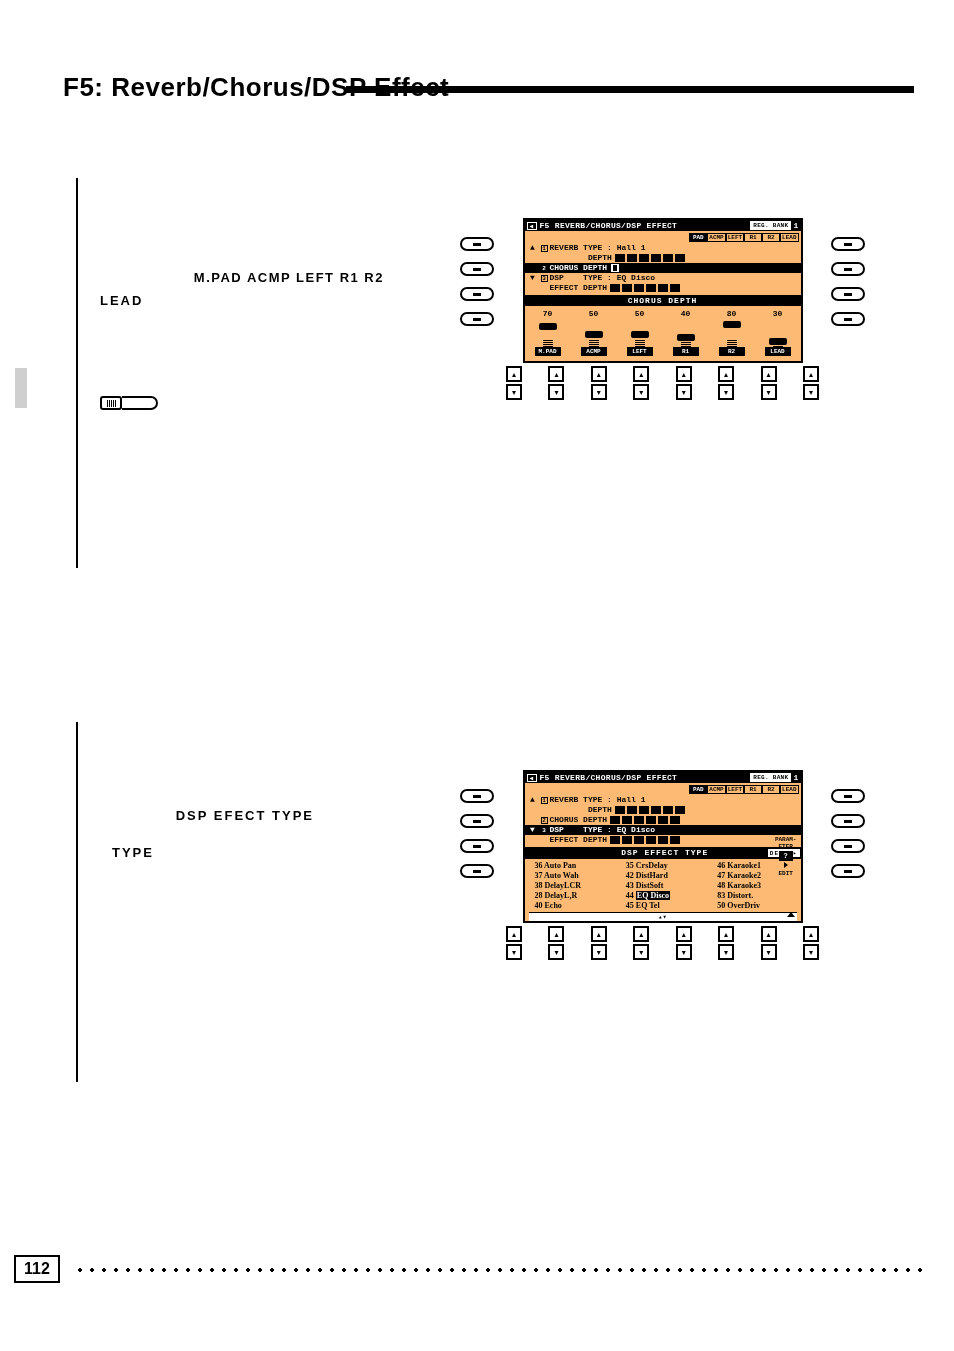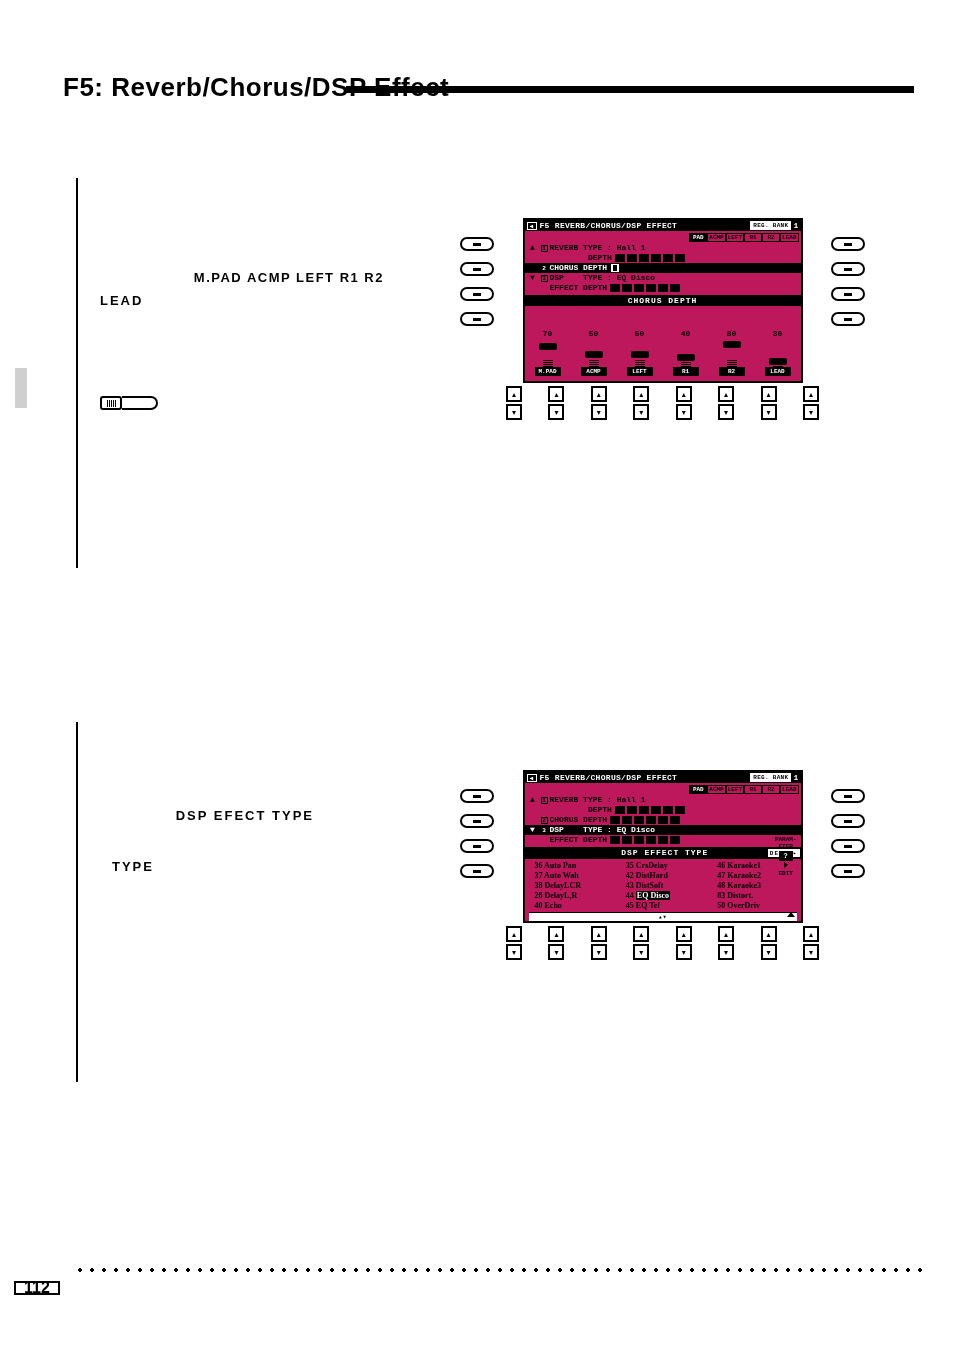--- a/index.html
+++ b/index.html
@@ -76,21 +76,21 @@
     margin: 11px 0;
     background:#fff;
   }
   .side-btn .slot { width: 8px; height: 3px; background:#000; }
   .side-col-left { position: absolute; top: 8px; left: 0; }
   .side-col-right { position: absolute; top: 8px; right: 0; }
   .lcd {
     margin: 0 auto;
     width: 280px;
     border: 2px solid #000;
-    background: #be185d;
+    background: #fdba74;
     font-family: "Courier New", monospace;
     font-size: 8px;
     font-weight: bold;
     color:#000;
   }
   .lcd-header {
     display:flex; align-items:center;
     background:#000; color:#fff;
     padding:1px 2px;
     font-size:8px; letter-spacing:0.3px;
@@ -109,21 +109,21 @@
   .depth-bars { display:flex; gap:2px; margin-left:3px;}
   .depth-bars span { width:4px; height:6px; background:#000; display:inline-block;}
   .depth-bars .cell{ width:10px; height:8px; border-left:1px solid #000; border-right:1px solid #000; position:relative;}
   .depth-bars .cell.fill::after{content:'';position:absolute;left:2px;right:2px;top:1px;bottom:1px;background:#000;}
 
   .section-bar { background:#000; color:#fff; text-align:center; font-size:8px; padding:1px 0; letter-spacing:1px; margin-top:2px;}
   .section-bar.split { display:flex;padding-left:38px; }
   .section-bar.split .main{ flex:1; text-align:center;}
   .section-bar.split .side{ background:#fff; color:#000; border:1px solid #000; font-size:6px; padding:0 2px;}
 
-  .sliders { display:flex; justify-content:space-around; padding:3px 0 1px; position:relative; height:55px;margin-top:20px;}
+  .sliders { display:flex; justify-content:space-around; padding:3px 0 1px; position:relative; height:55px;}
   .slider { display:flex; flex-direction:column; align-items:center; width:32px;}
   .slider .val{ font-size:8px; font-weight:bold; height:10px;}
   .slider .track{ width:10px; height:28px; position:relative; display:flex; flex-direction:column; justify-content:flex-end; align-items:center; gap:1px;}
   .slider .track .knob{ width:18px; height:7px; background:#000; border-radius:2px; position:absolute;}
   .slider .track .tick{ width:10px; height:1px; background:#000;}
   .slider .tag{ font-size:6px; border:1px solid #000; background:#000; color:#fff; padding:0 2px; min-width:26px; text-align:center; margin-top:0;}
 
   .updown-row { display:flex; justify-content:space-between; padding:3px 56px 0;}
   .updown-row.wide { padding:3px 46px 0;}
   .updown { width:16px; }
@@ -133,40 +133,40 @@
   .leftblock1 { position:absolute; top:270px; left:100px; width:320px; font-family:"Arial Black",Arial; }
   .leftblock1 .hdr { font-size:13px; font-weight:900; letter-spacing:1.5px; text-align:right; padding-right:36px;}
   .leftblock1 .lead{ font-size:13px; font-weight:900; letter-spacing:2px; margin-top:8px;}
   .kbd-icon { position:absolute; top:396px; left:100px; display:flex; align-items:center;}
   .kbd-icon .kb{ width:22px; height:14px; border:2px solid #000; border-radius:3px; display:flex; align-items:flex-end; justify-content:center; gap:1px; padding-bottom:1px;}
   .kbd-icon .kb span{ width:1px; height:7px; background:#000;}
   .kbd-icon .cap{ width:36px; height:14px; border:2px solid #000; border-left:none; border-radius:0 7px 7px 0;}
 
   .leftblock2 { position:absolute; top:808px; left:112px; width:300px; font-family:"Arial Black",Arial;}
   .leftblock2 .r1{ font-size:13px; font-weight:900; letter-spacing:2px; text-align:right; padding-right:98px;}
-  .leftblock2 .r2{ font-size:13px; font-weight:900; letter-spacing:2px; margin-top:36px;}
+  .leftblock2 .r2{ font-size:13px; font-weight:900; letter-spacing:2px; margin-top:22px;}
 
   
   .type-list { padding:2px 4px 0; font-family:"Courier New",monospace; font-size:8px; font-weight:bold;}
   .type-list .cols{ display:flex; gap:6px;}
   .type-list .col{ flex:1;}
   .type-list .item{ white-space:pre; line-height:10px;font-family:Liberation Serif, serif;}
   .type-list .item.sel{ background:#000; color:#fff; display:inline;}
   .type-list .num{ display:inline-block; width:14px; text-align:right;}
   .scroll-ind{ display:flex; justify-content:center; gap:2px; font-size:7px; background:#fff; border-top:1px solid #000; margin-top:1px; position:relative;}
   .scroll-ind::after{ content:''; position:absolute; right:2px; top:-1px; width:0;height:0; border-left:4px solid transparent; border-right:4px solid transparent; border-bottom:5px solid #000;}
 
   .param-edit { position:absolute; right:4px; top:64px; font-size:6px; text-align:center; line-height:7px;}
   .param-edit .box{ width:14px; height:10px; background:#000; color:#fff; border:1px solid #000; margin:1px auto; font-size:7px; line-height:9px;}
   .param-edit .tri{ display:inline-block; width:0;height:0; border-top:3px solid transparent;border-bottom:3px solid transparent;border-left:4px solid #000;}
 
   
   .page-num-box{
-    position:absolute; bottom:56px; left:14px;
-    width:46px; height:14px; border:2px solid #000;
+    position:absolute; bottom:68px; left:14px;
+    width:46px; height:28px; border:2px solid #000;
     display:flex; align-items:center; justify-content:center;
     font-family:"Arial Black",Arial; font-size:16px; font-weight:900;
   }
   .dot-rule{
     position:absolute; bottom:78px; left:74px; right:30px;
     height:6px;
     background-image: radial-gradient(circle, #000 2px, transparent 2px);
     background-size: 12px 6px;
     background-repeat: repeat-x;
   }

